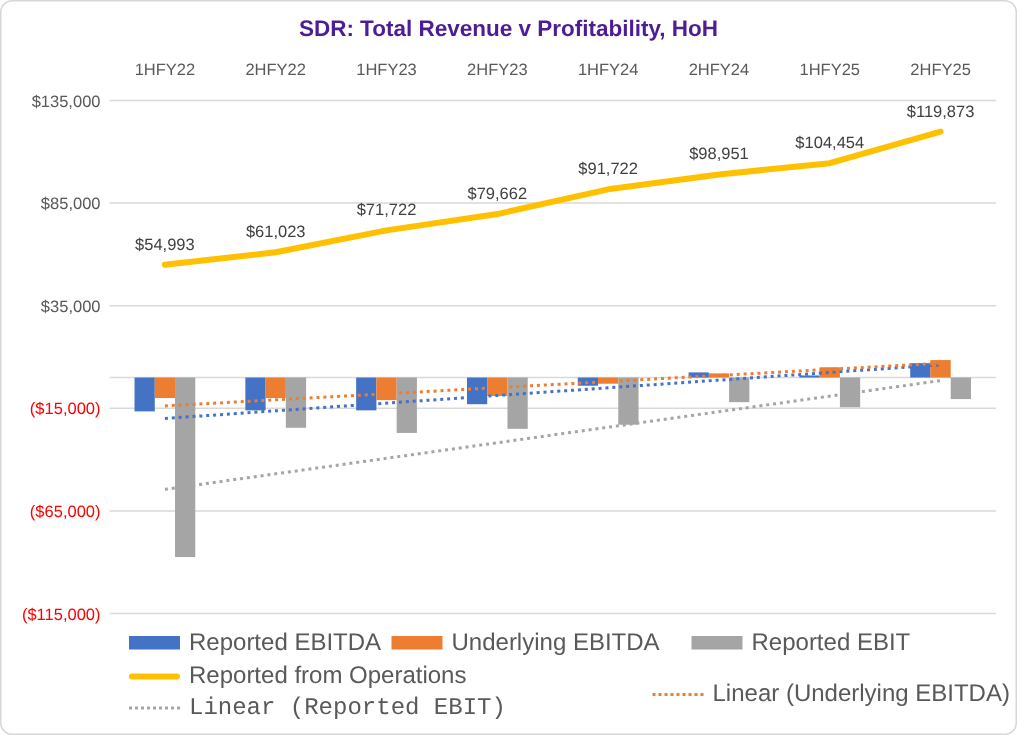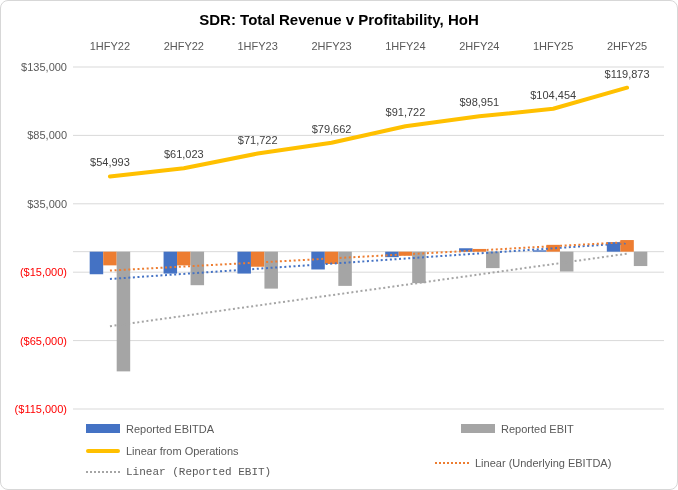--- a/index.html
+++ b/index.html
@@ -15,38 +15,38 @@
     overflow: hidden;
   }
   #chart-title {
     position: absolute;
     top: 10px;
     left: 0;
     width: 100%;
     text-align: center;
     font-size: 15px;
     font-weight: bold;
-    color: #000000;
+    color: #4c1d95;
   }
   #chart-svg { position: absolute; top: 0; left: 0; }
   #chart-svg text { font-family: "Liberation Sans", sans-serif; }
   .ylabel  { font-size: 11px; }
   .clabel  { font-size: 11px; }
   .dlabel  { font-size: 11px; }
   #legend { position: absolute; top: 0; left: 0; width: 100%; height: 100%; pointer-events: none; }
   .legend-item {
     position: absolute;
     display: flex;
     align-items: center;
     gap: 6px;
     height: 13px;
     pointer-events: auto;
     white-space: nowrap;
   }
-  .legend-label { font-size: 11px; color: #595959; text-align: right; }
+  .legend-label { font-size: 16px; color: #595959; text-align: right; }
   .swatch { display: inline-block; flex: 0 0 auto; }
   .swatch.bar  { width: 34px; height: 9px; }
   .swatch.line { width: 34px; height: 4px; border-radius: 2px; }
   .swatch.dotted { width: 34px; height: 0; border-top: 2px dotted; background: none !important; }
 </style>
 </head>
 <body>
 
 <div id="chart-container">
   <div id="chart-title">SDR: Total Revenue v Profitability, HoH</div>
@@ -107,27 +107,31 @@
       <text x="404.4375" y="115.20430400000001" text-anchor="middle" class="dlabel" fill="#404040">$91,722</text>
       <text x="478.3125" y="105.315032" text-anchor="middle" class="dlabel" fill="#404040">$98,951</text>
       <text x="552.1875" y="97.786928" text-anchor="middle" class="dlabel" fill="#404040">$104,454</text>
       <text x="626.0625" y="76.693736" text-anchor="middle" class="dlabel" fill="#404040">$119,873</text>
     </svg>
   <div id="legend">
       <div class="legend-item" style="left: 85px; top: 421px;">
         <span class="swatch bar" style="background: rgb(68, 114, 196);"></span>
         <span class="legend-label">Reported EBITDA</span>
       </div>
+      <div class="legend-item" style="left: 260px; top: 421px;">
+        <span class="swatch bar" style="background: rgb(237, 125, 49);"></span>
+        <span class="legend-label">Underlying EBITDA</span>
+      </div>
       <div class="legend-item" style="left: 460px; top: 421px;">
         <span class="swatch bar" style="background: rgb(165, 165, 165);"></span>
         <span class="legend-label">Reported EBIT</span>
       </div>
       <div class="legend-item" style="left: 85px; top: 443px;">
         <span class="swatch line" style="background: rgb(255, 192, 0);"></span>
-        <span class="legend-label">Linear from Operations</span>
+        <span class="legend-label">Reported from Operations</span>
       </div>
       <div class="legend-item" style="left: 434px; top: 443px; margin-top: 12px;">
         <span class="swatch dotted" style="border-top-color: rgb(237, 125, 49);"></span>
         <span class="legend-label">Linear (Underlying EBITDA)</span>
       </div>
       <div class="legend-item" style="left: 85px; top: 464px; font-family: Liberation Mono, monospace;">
         <span class="swatch dotted" style="border-top-color: rgb(165, 165, 165);"></span>
         <span class="legend-label">Linear (Reported EBIT)</span>
       </div>
     </div>

